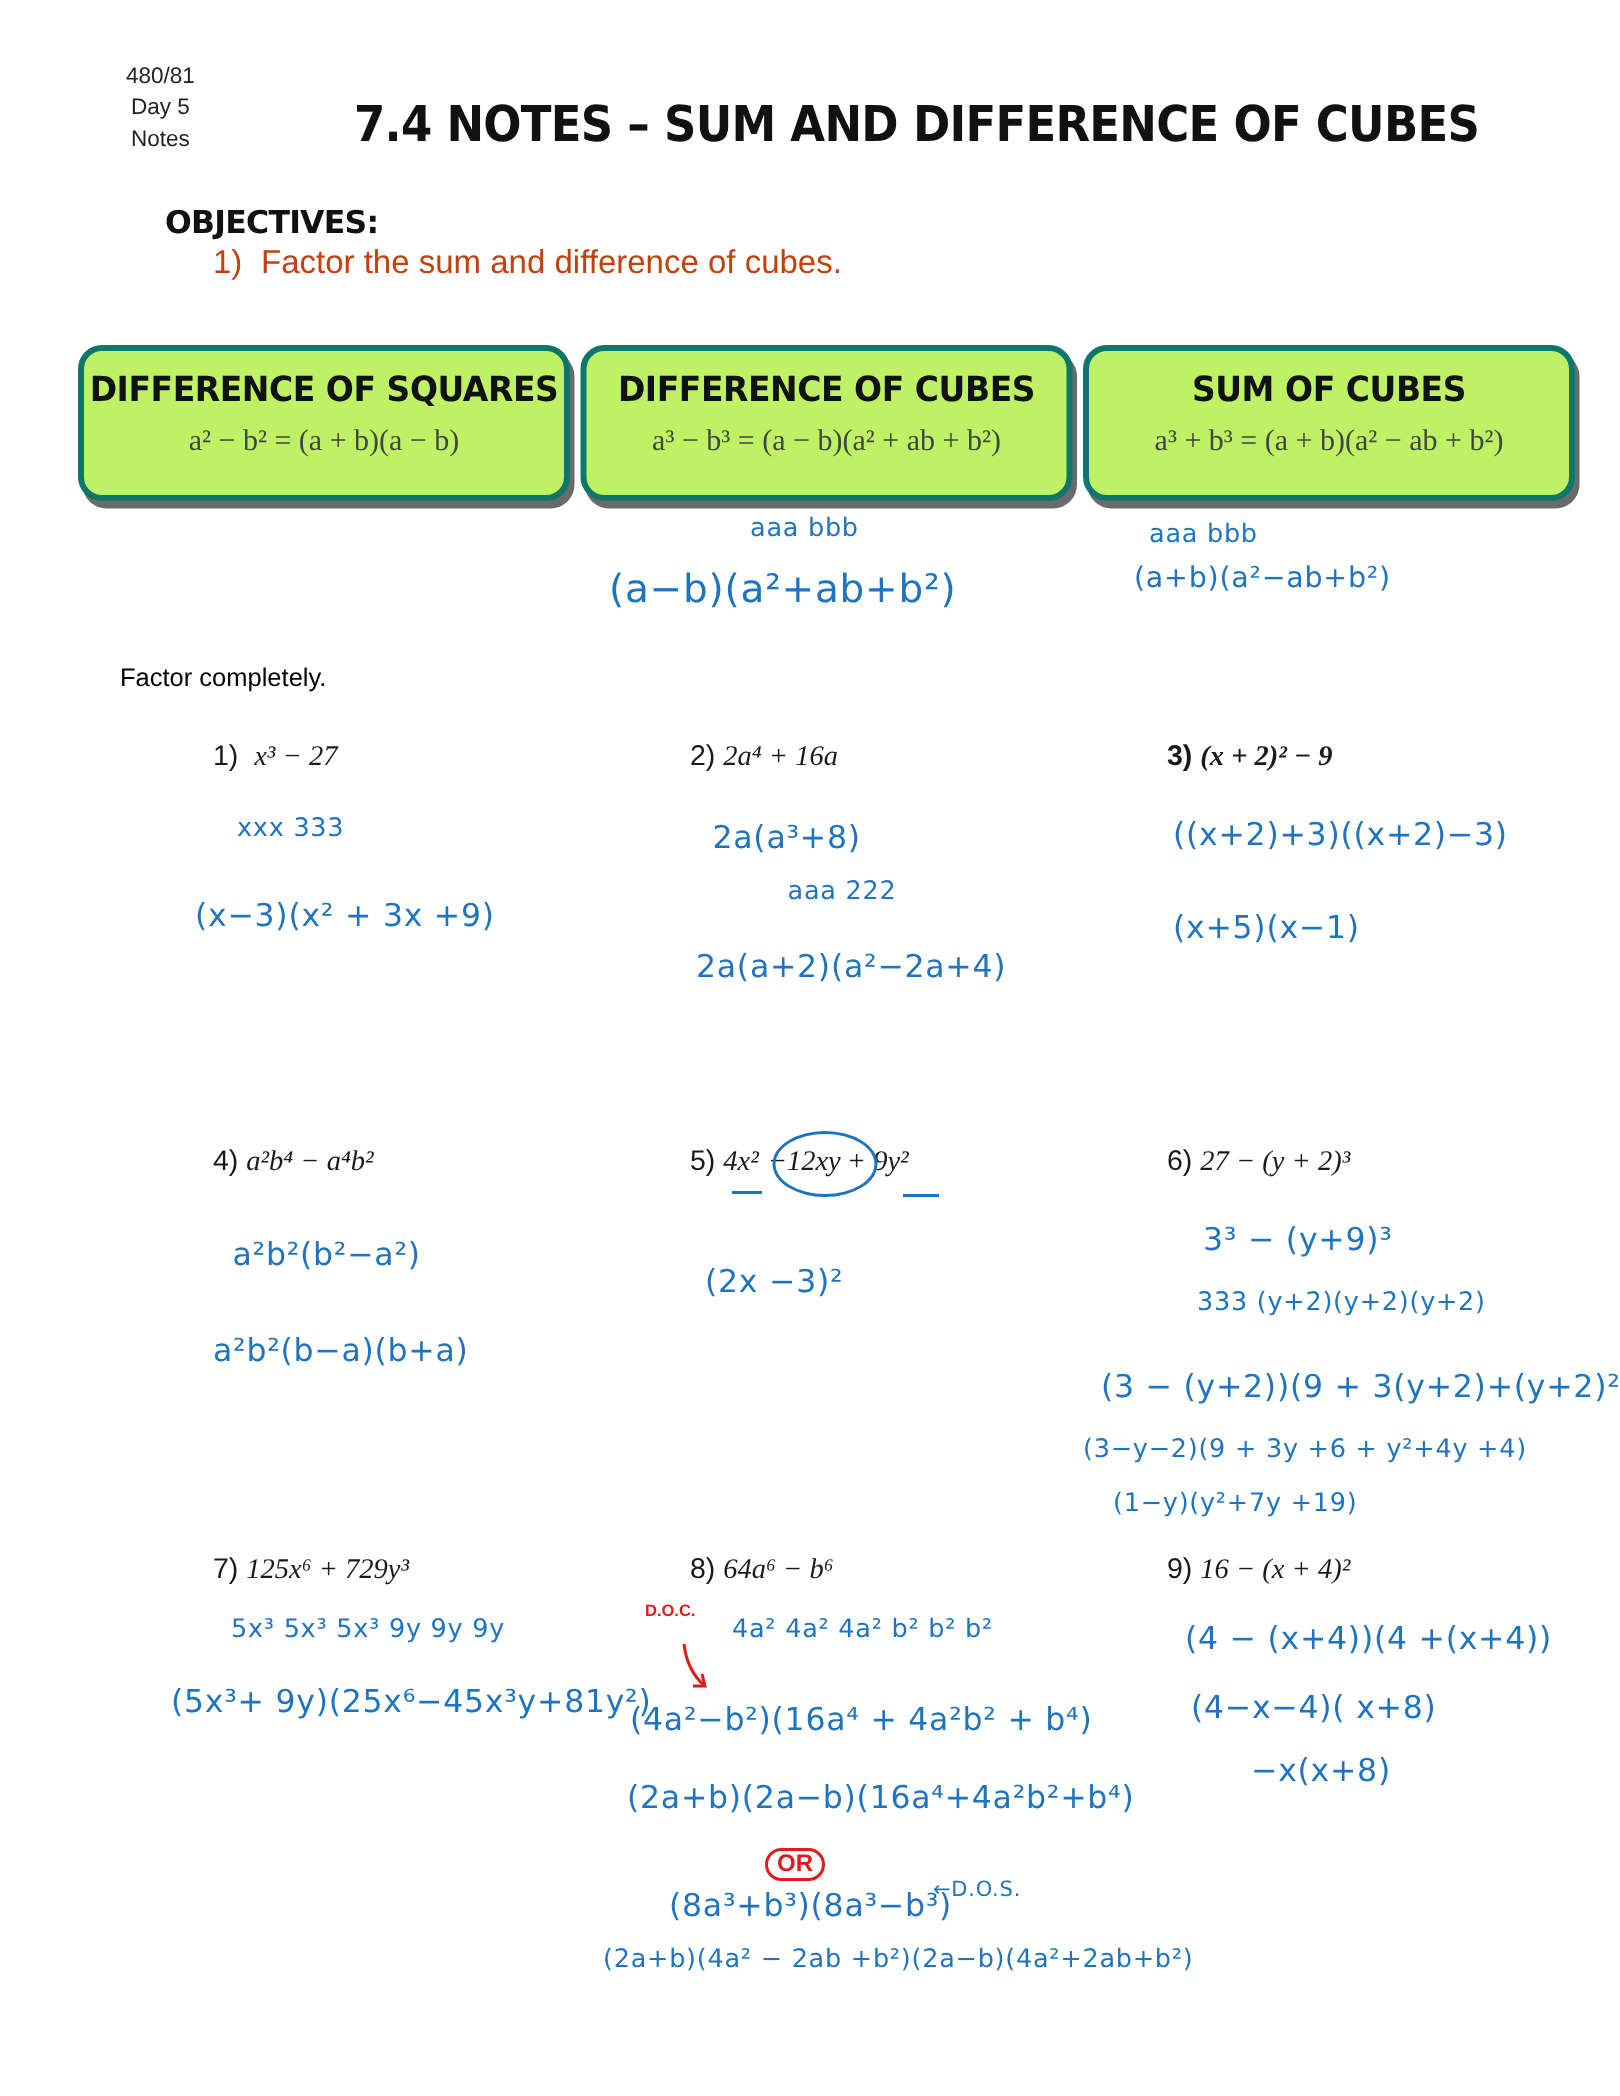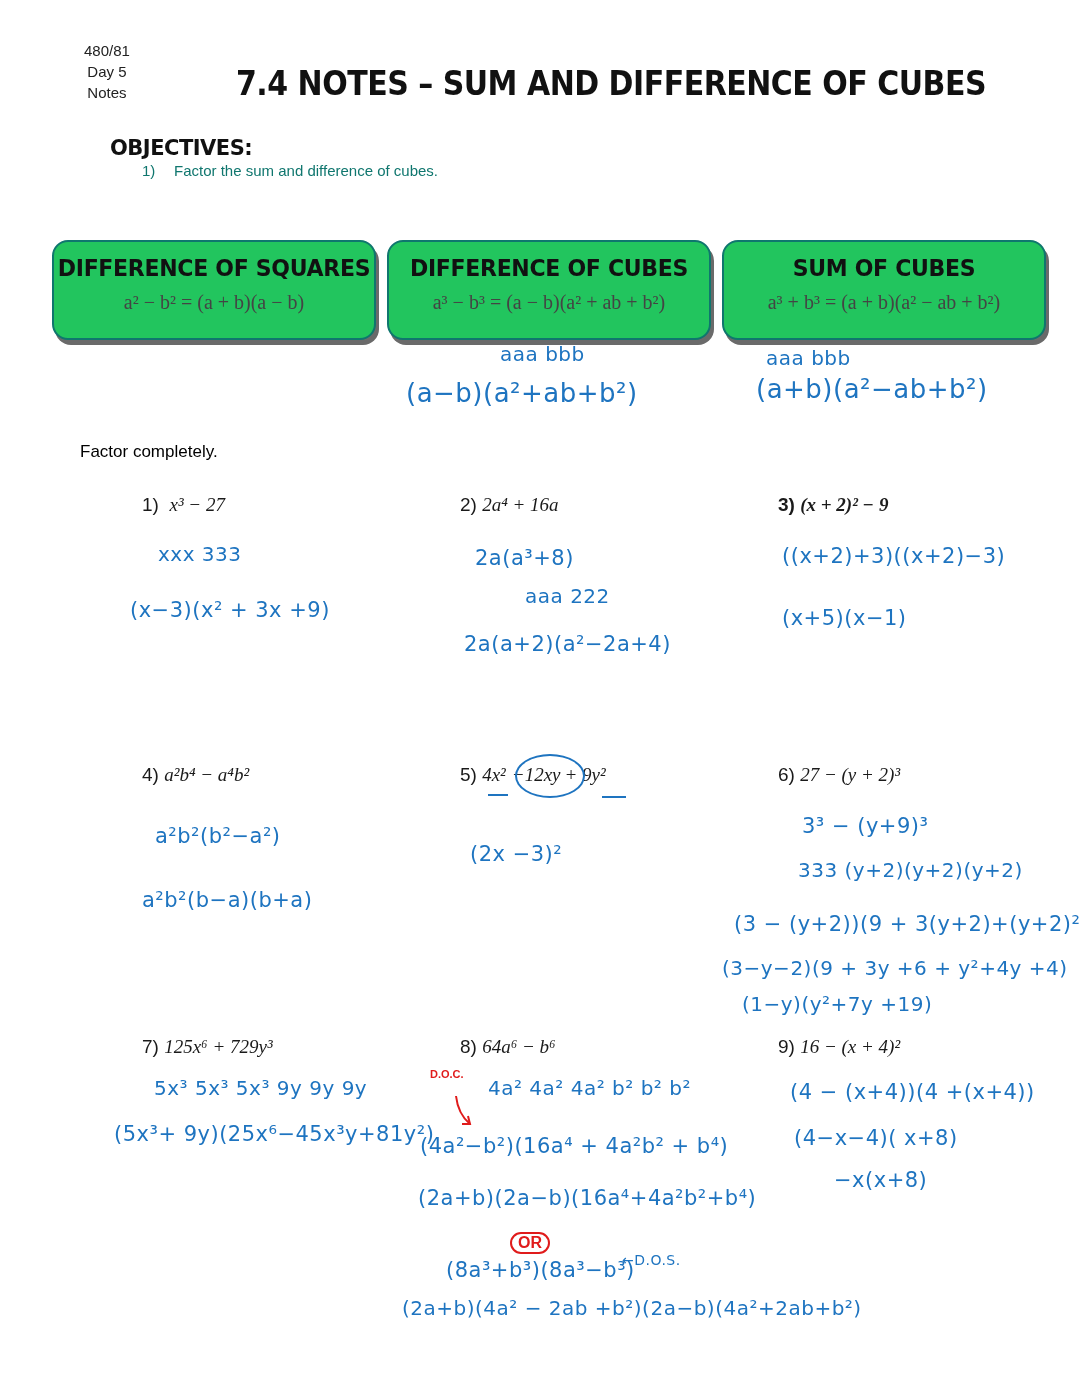--- a/index.html
+++ b/index.html
@@ -1,27 +1,27 @@
 <!DOCTYPE html>
 <html><head>
   <meta charset="utf-8">
   <style>
     html, body { margin: 0; padding: 0; background: #ffffff; }
     body { width: 1080px; height: 1397px; position: relative; overflow: hidden; font-family: "Liberation Sans", sans-serif; color: #1a1a1a; }
     .abs { position: absolute; }
     .meta { left: 84px; top: 40px; font-size: 15px; line-height: 21px; color: #222; text-align: center; font-family: "Liberation Sans", sans-serif; }
     .title { left: 236px; top: 66px; font-size: 30px; font-weight: 900; letter-spacing: -0.5px; font-family: "DejaVu Sans", sans-serif; transform: scaleY(1.1); color: #111; white-space: nowrap; }
     .obj-head { left: 110px; top: 136px; font-size: 21px; font-weight: 900; font-family: "DejaVu Sans", sans-serif; letter-spacing: -0.5px; color: #111; }
-    .obj-item { left: 142px; top: 162px; font-size: 15px; color: #0f766e; }
+    .obj-item { left: 142px; top: 162px; font-size: 22px; color: #c2410c; }
     .obj-item .num { display: inline-block; width: 32px; }
-    .box { top: 240px; width: 320px; height: 96px; border: 2px solid #0f766e; border-radius: 16px; background: #22c55e; box-shadow: 3px 5px 0 #6a6a6a; text-align: center; }
+    .box { top: 230px; width: 320px; height: 96px; border: 4px solid #0f766e; border-radius: 16px; background: #bef264; box-shadow: 3px 5px 0 #6a6a6a; text-align: center; }
     .box .bt { margin-top: 14px; font-size: 22px; font-weight: 700; font-family: "DejaVu Sans", sans-serif; letter-spacing: -0.3px; color: #111; transform: scaleY(1.05); }
     .box .bf { margin-top: 10px; font-size: 20px; color: #444; font-family: "Liberation Serif", serif; }
     .hw { color: #1e74c0; font-family: "DejaVu Sans", sans-serif; font-size: 21px; white-space: nowrap; letter-spacing: 0.5px; }
-    .hw-sm { font-size: 20px; }
+    .hw-sm { font-size: 17px; }
     .red { color: #e01b1b; }
     .prob { font-size: 19px; color: #1a1a1a; white-space: nowrap; font-family: "Liberation Sans", sans-serif; }
     .prob i { font-family: "Liberation Serif", serif; }
     .fc { left: 80px; top: 442px; font-size: 17px; color: #000000; }
     .circle { border: 2px solid #1e74c0; border-radius: 50%; }
     .uline { height: 2px; background: #1e74c0; }
     .cloud { border: 2px solid #e01b1b; border-radius: 14px; padding: 0 6px; font-size: 16px; color: #e01b1b; font-weight: 700; }
   </style>
 </head>
 <body>
@@ -47,21 +47,21 @@
   <div class="bf">a³ − b³ = (a − b)(a² + ab + b²)</div>
 </div>
 <div class="abs box" style="left:722px;">
   <div class="bt">SUM OF CUBES</div>
   <div class="bf">a³ + b³ = (a + b)(a² − ab + b²)</div>
 </div>
 
 <div class="abs hw hw-sm" style="left:500px; top:342px;">aaa bbb</div>
 <div class="abs hw" style="left:406px; top:378px; font-size:26px;">(a−b)(a²+ab+b²)</div>
 <div class="abs hw hw-sm" style="left:766px; top:346px;">aaa bbb</div>
-<div class="abs hw" style="left:756px; top:374px; font-size:26px;">(a+b)(a²−ab+b²)</div>
+<div class="abs hw" style="left:756px; top:374px; font-size:19px;">(a+b)(a²−ab+b²)</div>
 
 <div class="abs fc">Factor completely.</div>
 
 <div class="abs prob" style="left:142px; top:494px;">
   <span>1)</span>&nbsp;&nbsp;<i>x³ − 27</i>
 </div>
 <div class="abs hw hw-sm" style="left:158px; top:542px;">xxx 333</div>
 <div class="abs hw" style="left:130px; top:598px;">(x−3)(x² + 3x +9)</div>
 
 <div class="abs prob" style="left:460px; top:494px;">

